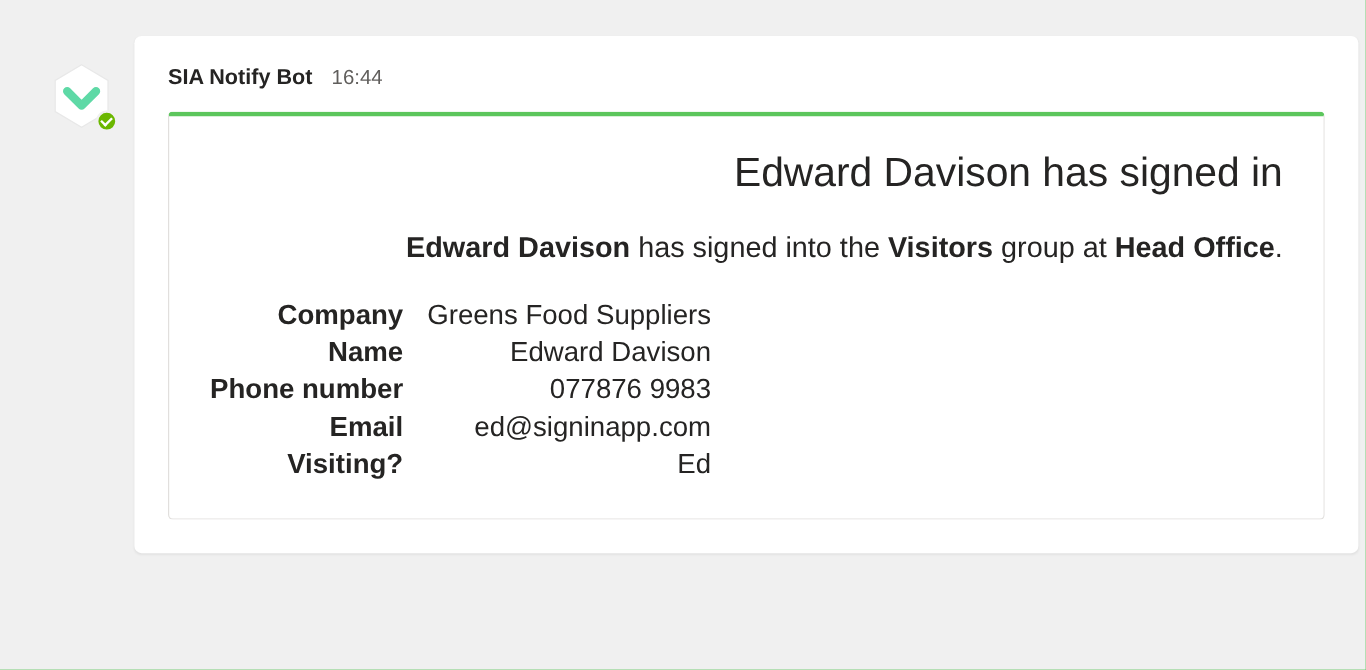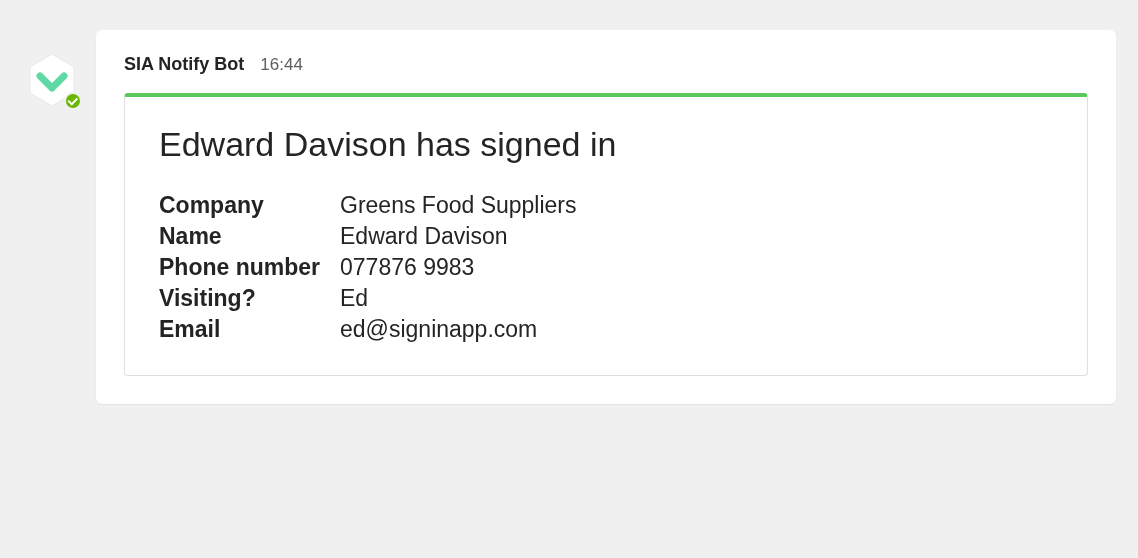--- a/index.html
+++ b/index.html
@@ -10,21 +10,21 @@
     body {
       font-family: 'Segoe UI', -apple-system, BlinkMacSystemFont, sans-serif;
       background: #f0f0f0;
       width: 1138px;
       height: 558px;
       overflow: hidden;
     }
     .message-container {
       display: flex;
       align-items: flex-start;
-      padding: 30px 0 30px 24px;
+      padding: 30px 0 30px 40px;
       gap: 16px;
     }
     .avatar-wrapper {
       position: relative;
       width: 56px;
       height: 56px;
       margin-top: 22px;
     }
     .avatar-hex {
       width: 56px;
@@ -76,20 +76,21 @@
       color: #605e5c;
       text-align: right;
     }
     .card {
       border-top: 4px solid #5cc65c;
       border-left: 1px solid #e1dfdd;
       border-right: 1px solid #e1dfdd;
       border-bottom: 1px solid #e1dfdd;
       border-radius: 4px;
       padding: 28px 34px 30px 34px;
+      text-align: right;
     }
     .card-title {
       font-size: 34px;
       font-weight: 400;
       color: #252423;
       margin-bottom: 26px;
     }
     .card-summary {
       font-size: 24px;
       color: #252423;
@@ -133,40 +134,43 @@
 
   <div class="message-body">
     <div class="message-header">
       <span class="bot-name">SIA Notify Bot</span>
       <span class="timestamp">16:44</span>
     </div>
 
     <div class="card">
       <div class="card-title">Edward Davison has signed in</div>
 
+      <div class="card-summary">
+        <strong>Edward Davison</strong><span> has signed into the </span><strong>Visitors</strong><span> group at </span><strong>Head Office</strong><span>.</span>
+      </div>
 
       <table class="details-table">
         <tbody>
           <tr>
             <td class="label">Company</td>
             <td class="value">Greens Food Suppliers</td>
           </tr>
           <tr>
             <td class="label">Name</td>
             <td class="value">Edward Davison</td>
           </tr>
           <tr>
             <td class="label">Phone number</td>
             <td class="value">077876 9983</td>
           </tr>
           <tr>
+            <td class="label">Email</td>
+            <td class="value">ed@signinapp.com</td>
+          </tr>
+          <tr>
             <td class="label">Visiting?</td>
             <td class="value">Ed</td>
-          </tr>
-          <tr>
-            <td class="label">Email</td>
-            <td class="value">ed@signinapp.com</td>
           </tr>
         </tbody>
       </table>
     </div>
   </div>
 </div>
 
 </body></html>

